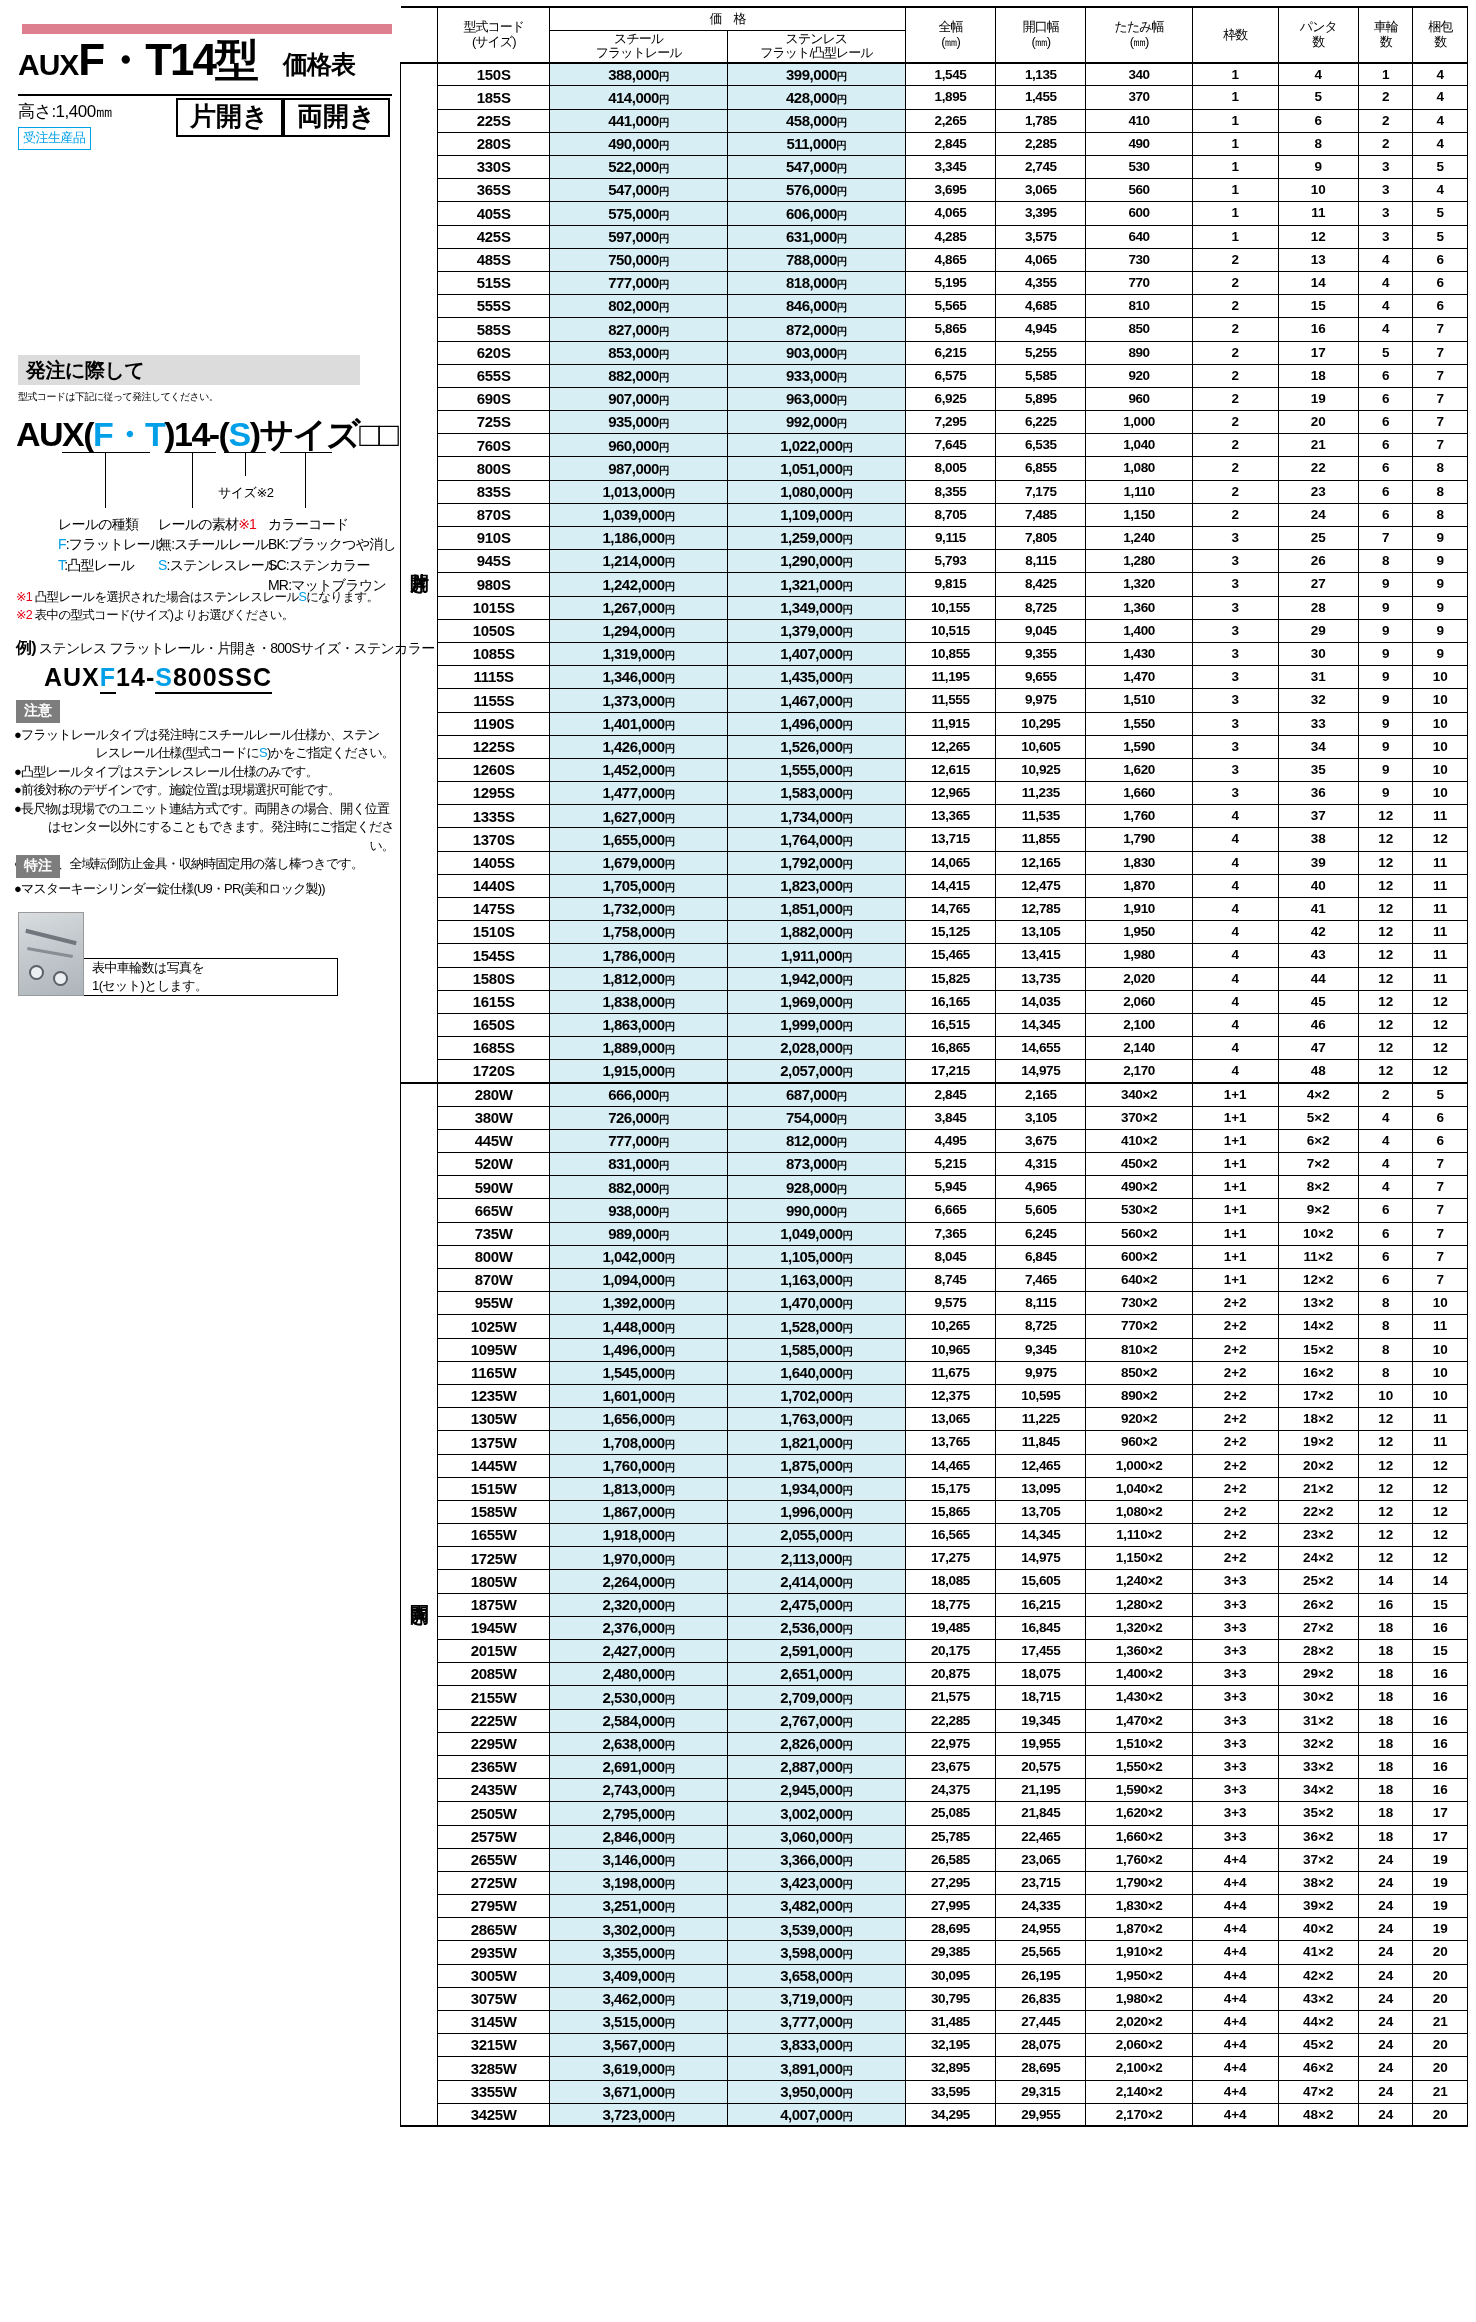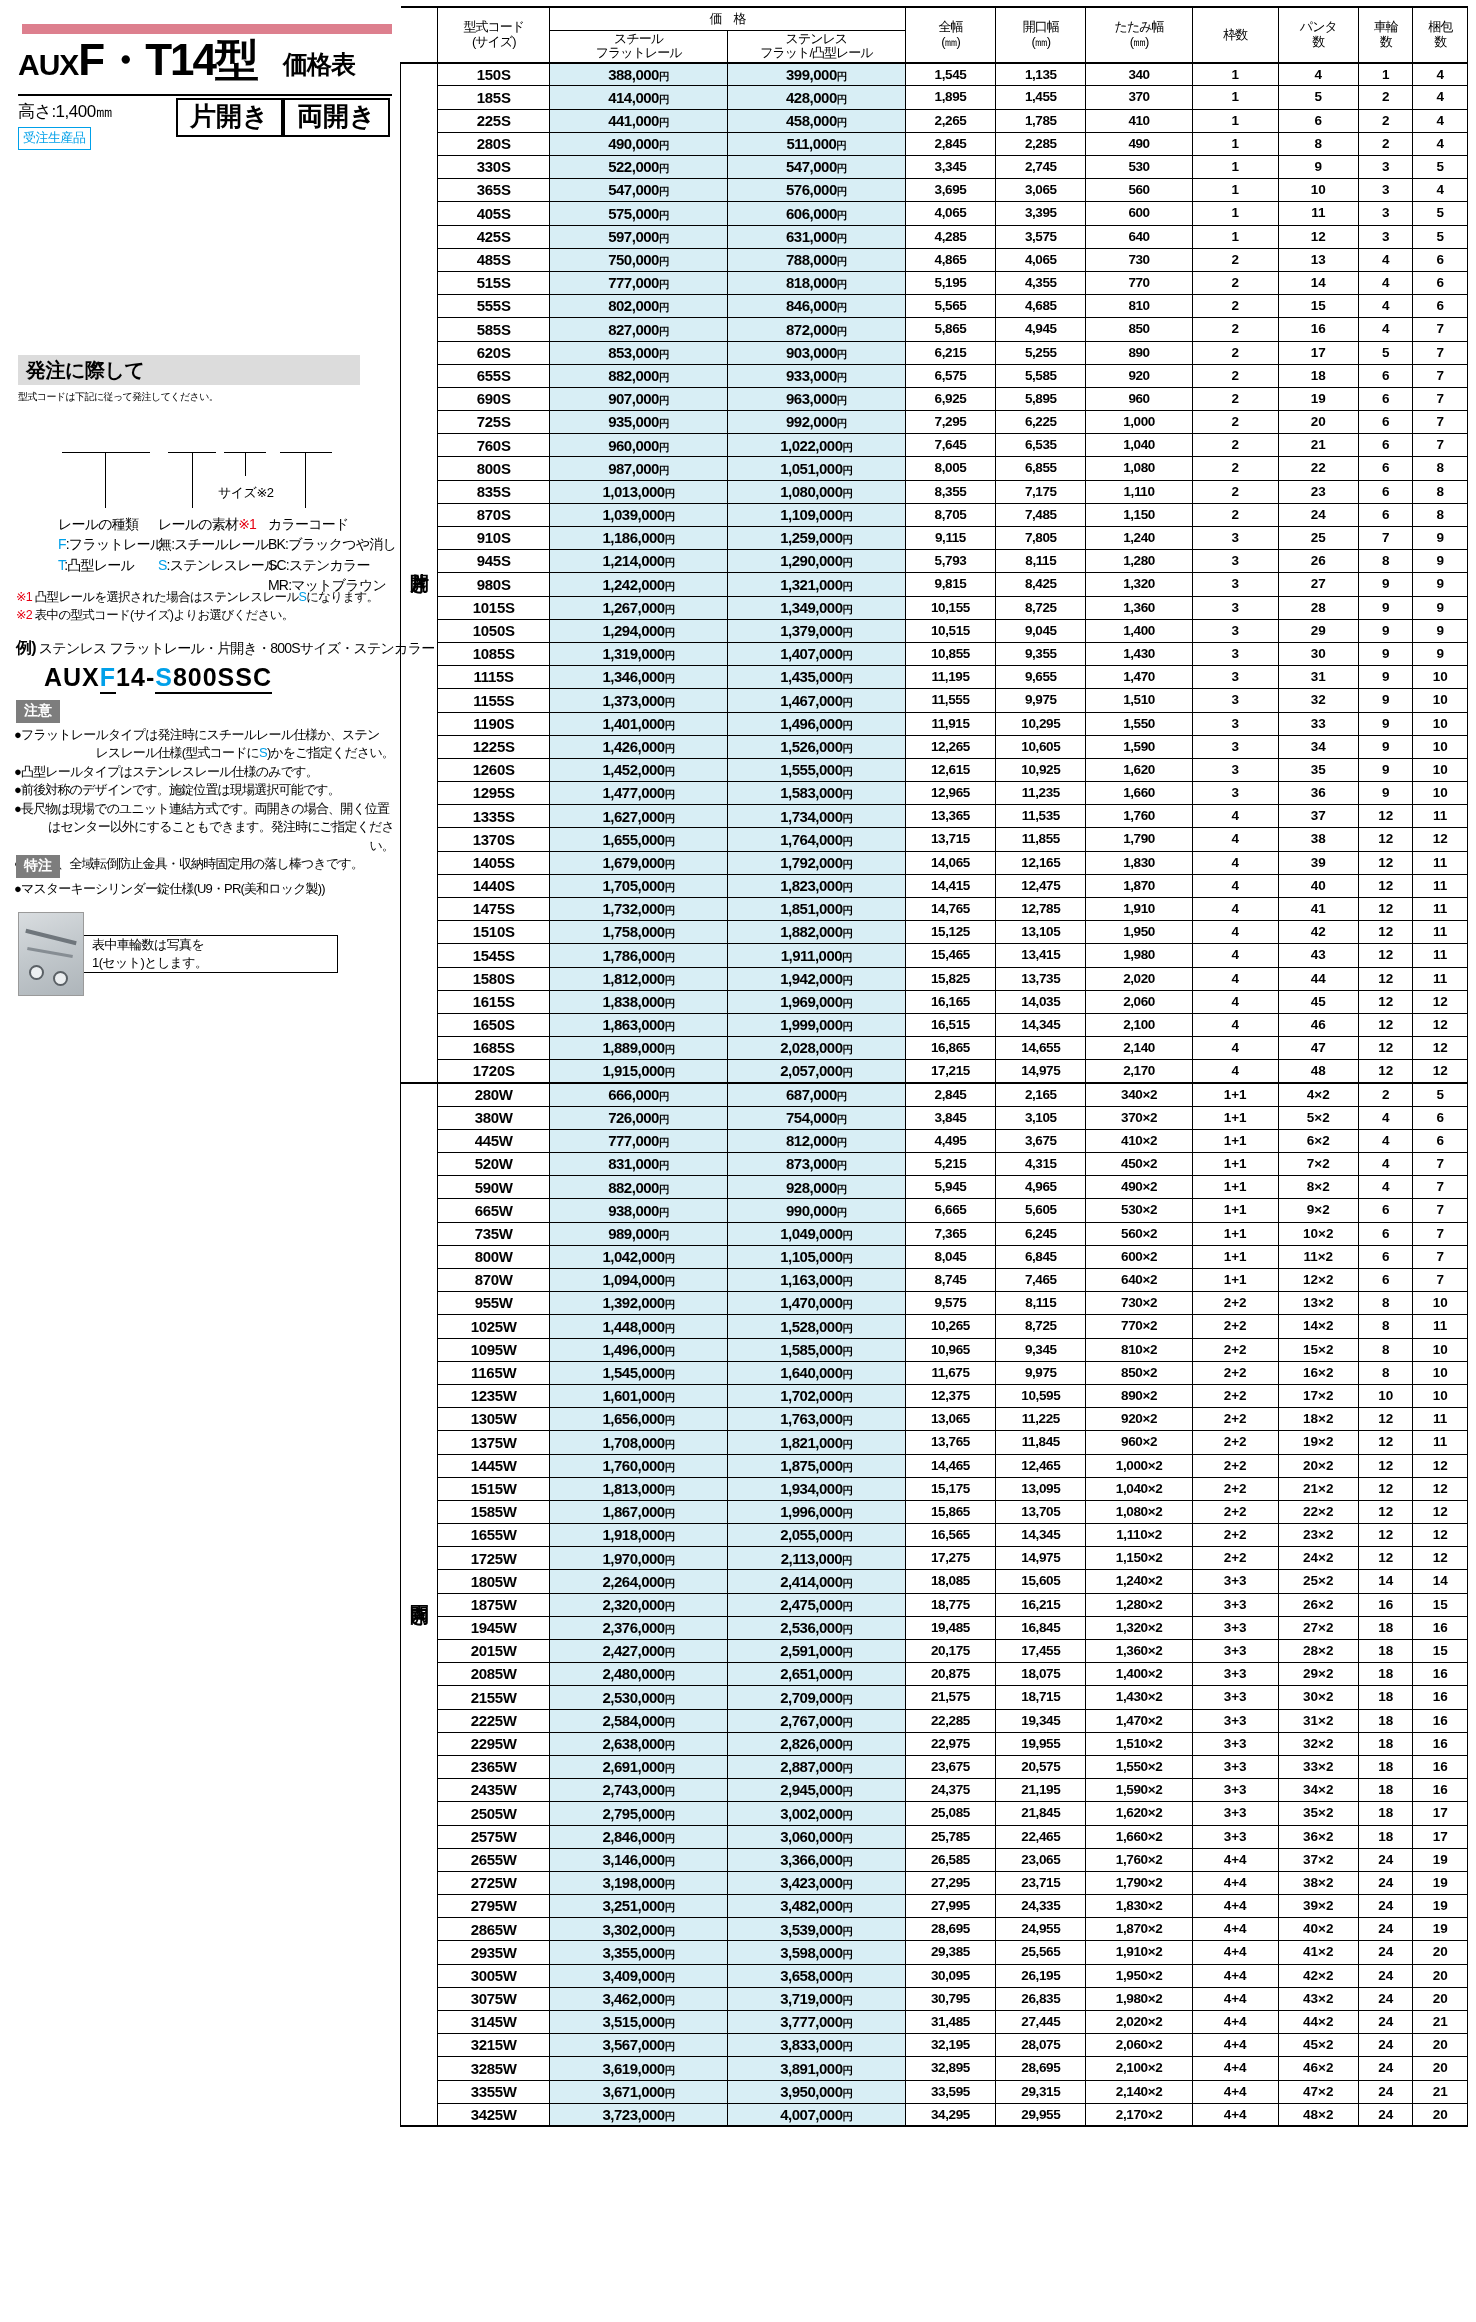--- a/index.html
+++ b/index.html
@@ -194,21 +194,21 @@
   .bullet-list.special { top: 880px; }
   .bullet-list p { text-indent: 0; }
   .bullet-list p.cont { padding-left: 13px; text-align: right; }
 
   .photo-note {
     position: absolute;
     left: 18px; top: 912px;
     width: 320px;
     height: 84px;
     display: flex;
-    align-items: center;
+    align-items: flex-end;
   }
   .photo-thumb {
     width: 66px; height: 84px;
     border: 1px solid #9a9a9a;
     background: linear-gradient(160deg,#d9dde0 0%, #c3c9cd 45%, #aeb5ba 100%);
     position: relative;
     overflow: hidden;
   }
   .photo-thumb .wheel {
     position: absolute;
@@ -322,20 +322,23 @@
 
     <div class="height-spec">高さ:1,400㎜</div>
     <div class="made-to-order">受注生産品</div>
 
     <div class="open-type-box one">片開き</div>
     <div class="open-type-box two">両開き</div>
 
     <div class="sec-hdr order">発注に際して</div>
     <div class="order-lead">型式コードは下記に従って発注してください。</div>
 
+    <div class="code-formula">
+      <span>AUX(</span><span class="cyan">F・T</span><span>)14-(</span><span class="cyan">S</span><span>)サイズ□□</span>
+    </div>
 
     <div class="lead-seg" style="left:62px;  top:452px; width:88px;  height:1px;"></div>
     <div class="lead-seg" style="left:105px; top:452px; width:1px;   height:56px;"></div>
     <div class="lead-seg" style="left:168px; top:452px; width:48px;  height:1px;"></div>
     <div class="lead-seg" style="left:192px; top:452px; width:1px;   height:56px;"></div>
     <div class="lead-seg" style="left:224px; top:452px; width:42px;  height:1px;"></div>
     <div class="lead-seg" style="left:245px; top:452px; width:1px;   height:24px;"></div>
     <div class="lead-seg" style="left:280px; top:452px; width:52px;  height:1px;"></div>
     <div class="lead-seg" style="left:305px; top:452px; width:1px;   height:56px;"></div>
 

